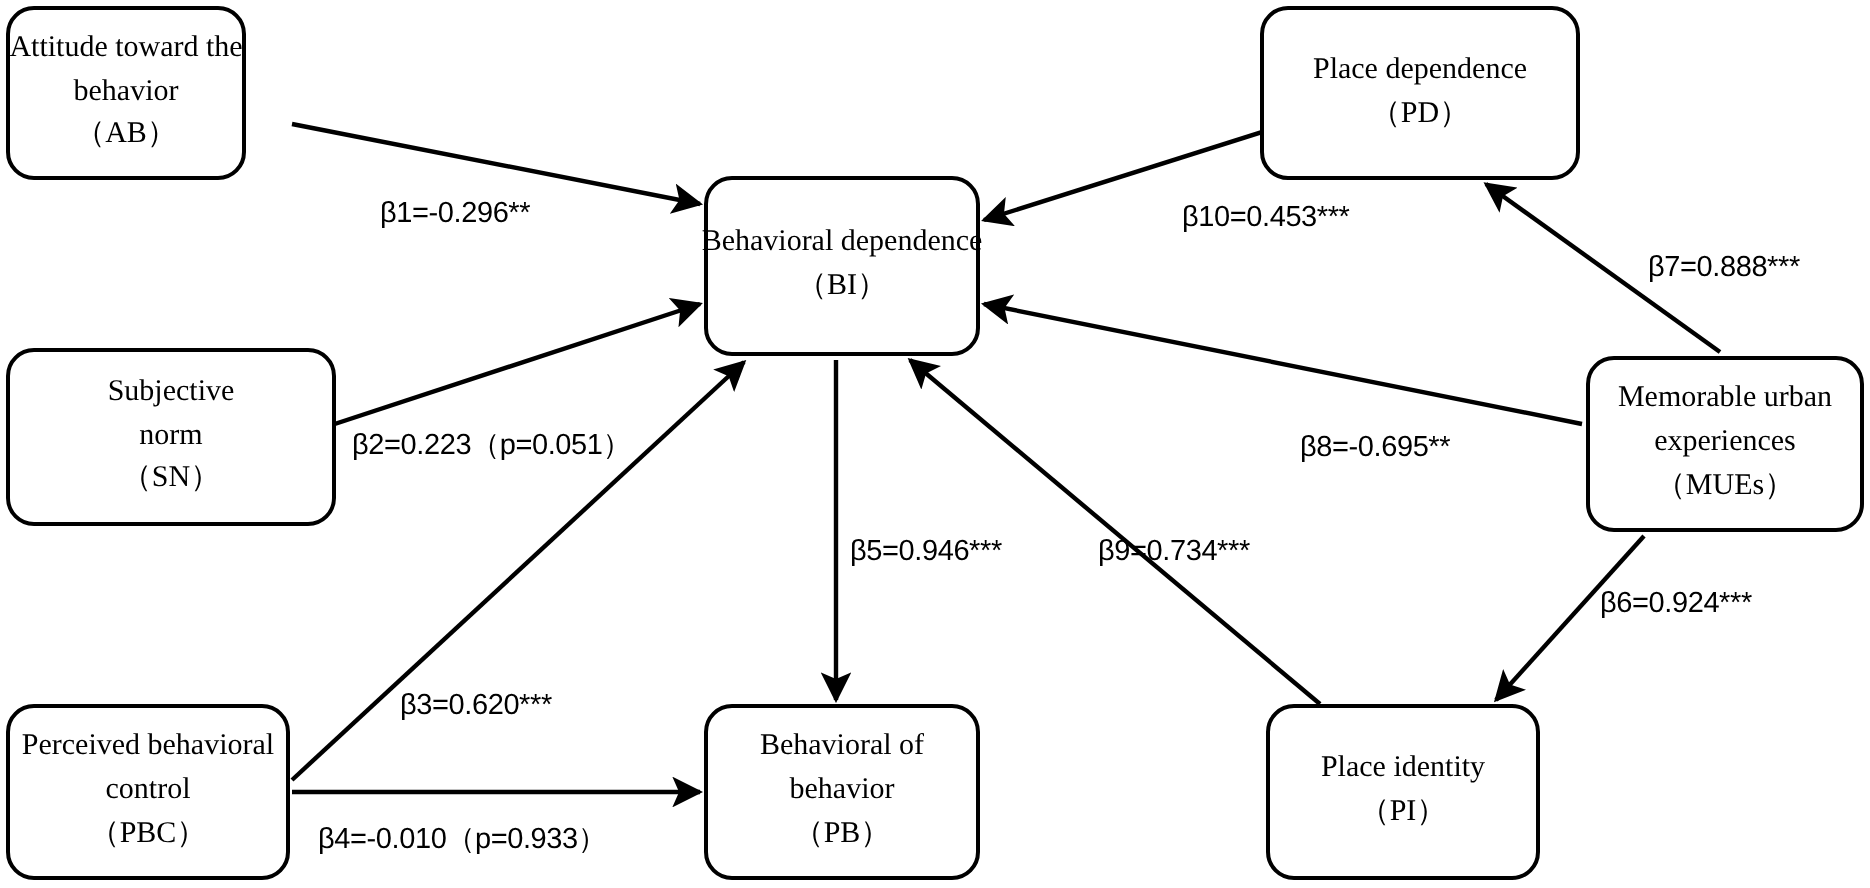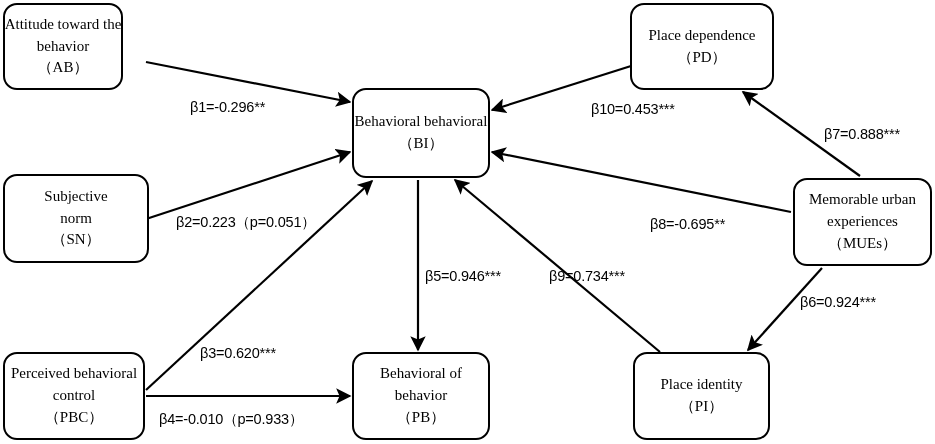--- a/index.html
+++ b/index.html
@@ -91,44 +91,44 @@
 
     <line x1="650" y1="60" x2="492" y2="110" stroke="#000000" stroke-width="2.2" marker-end="url(#arrow)"></line>
   </svg>
 
   <div class="node" id="node-AB" style="left: 3px; top: 3px; width: 120px; height: 87px;">
     <span class="node-line">Attitude toward the</span>
     <span class="node-line">behavior</span>
     <span class="node-code">（AB）</span>
   </div>
 
-  <div class="node" id="node-SN" style="left: 3px; top: 174px; width: 146px; height: 89px; justify-content: center;">
+  <div class="node" id="node-SN" style="left: 3px; top: 174px; width: 165px; height: 89px; justify-content: center;">
     <span class="node-line">Subjective</span>
     <span class="node-line">norm</span>
     <span class="node-code">（SN）</span>
   </div>
 
   <div class="node" id="node-PBC" style="left: 3px; top: 352px; width: 142px; height: 88px;">
     <span class="node-line">Perceived behavioral</span>
     <span class="node-line">control</span>
     <span class="node-code">（PBC）</span>
   </div>
 
   <div class="node" id="node-BI" style="left: 352px; top: 88px; width: 138px; height: 90px;">
-    <span class="node-line">Behavioral behavioral</span>
+    <span class="node-line">Behavioral dependence</span>
     <span class="node-code">（BI）</span>
   </div>
 
   <div class="node" id="node-PB" style="left: 352px; top: 352px; width: 138px; height: 88px;">
     <span class="node-line">Behavioral of</span>
     <span class="node-line">behavior</span>
     <span class="node-code">（PB）</span>
   </div>
 
-  <div class="node" id="node-PD" style="left: 630px; top: 3px; width: 144px; height: 87px;">
+  <div class="node" id="node-PD" style="left: 630px; top: 3px; width: 160px; height: 87px;">
     <span class="node-line">Place dependence</span>
     <span class="node-code">（PD）</span>
   </div>
 
   <div class="node" id="node-MUEs" style="left: 793px; top: 178px; width: 139px; height: 88px;">
     <span class="node-line">Memorable urban</span>
     <span class="node-line">experiences</span>
     <span class="node-code">（MUEs）</span>
   </div>
 

